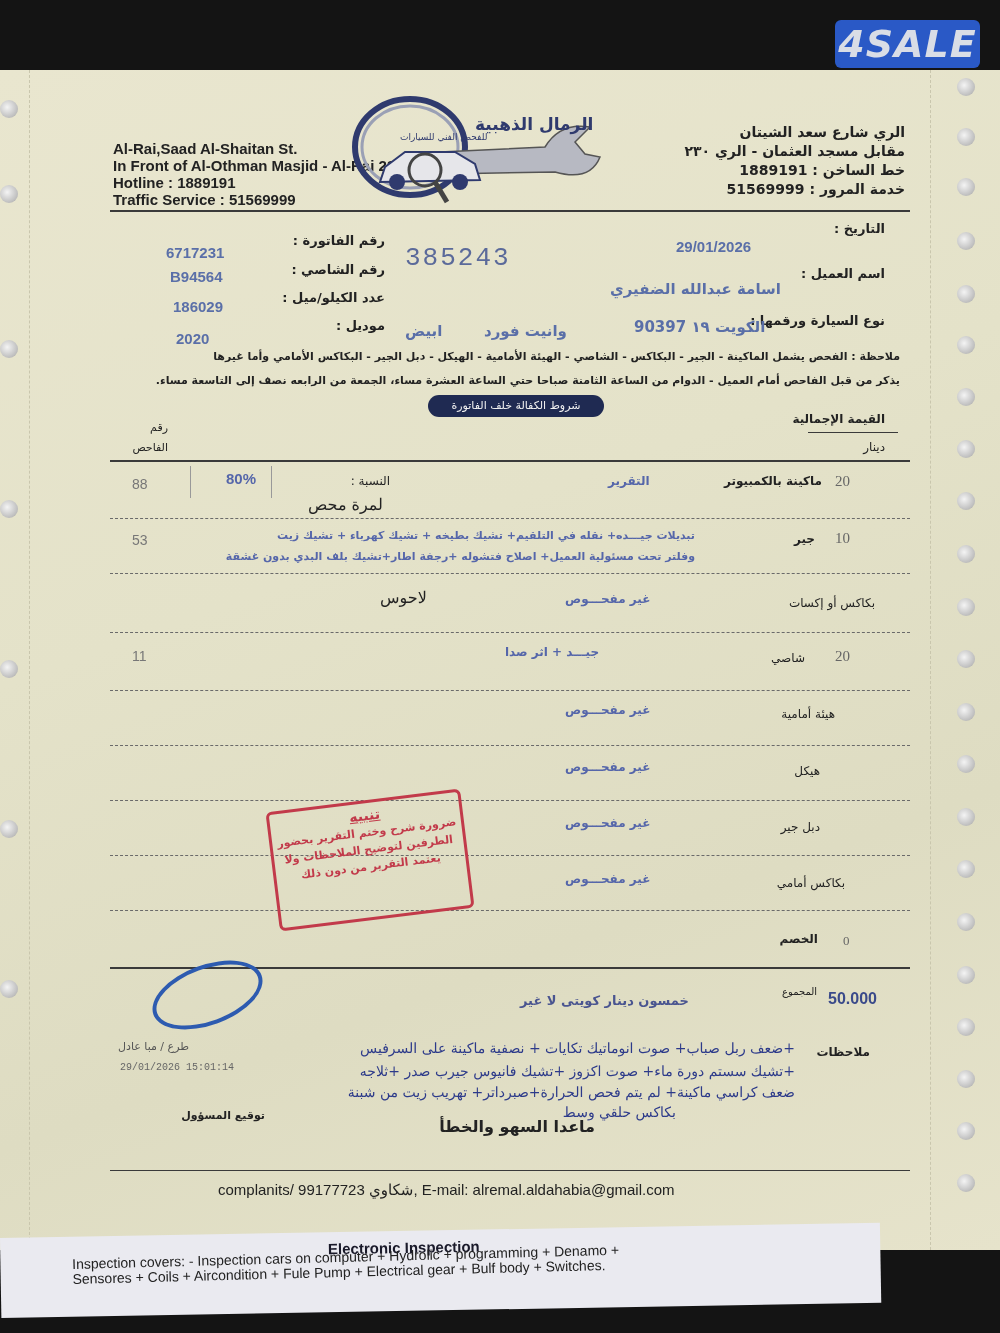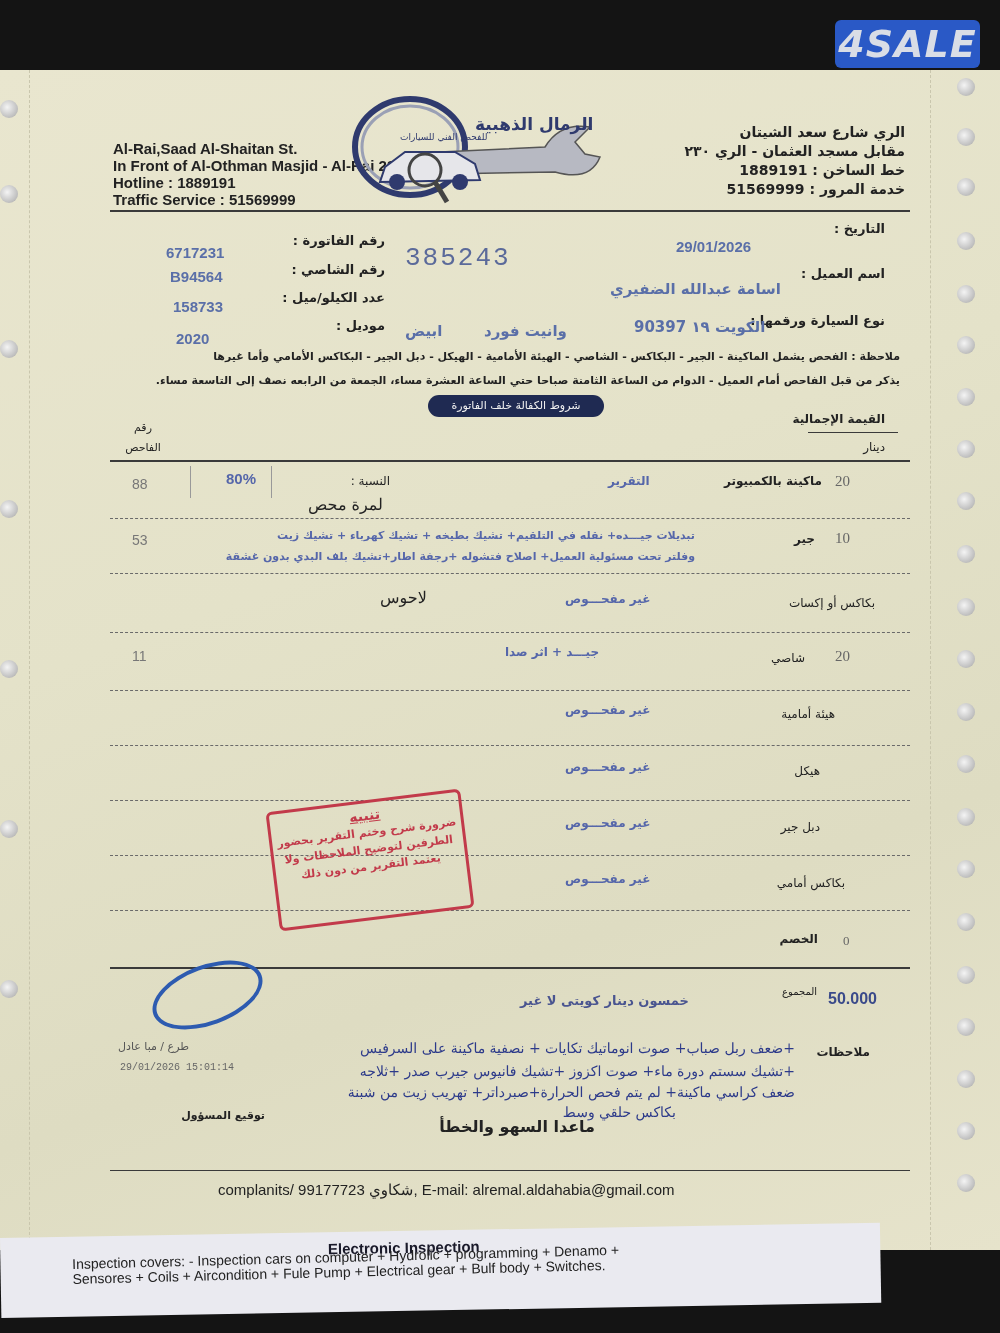--- a/index.html
+++ b/index.html
@@ -143,33 +143,33 @@
 <div class="lbl" style="right:115px;top:313px">نوع السيارة ورقمها :</div>
 <div class="val-ar" style="left:634px;top:318px">الكويت ١٩ 90397</div>
 <div class="val-ar" style="left:484px;top:322px">وانيت فورد</div>
 <div class="val-ar" style="left:405px;top:322px">ابيض</div>
 
 <div class="lbl" style="right:615px;top:233px">رقم الفاتورة :</div>
 <div class="val" style="left:166px;top:244px">6717231</div>
 <div class="lbl" style="right:615px;top:262px">رقم الشاصي :</div>
 <div class="val" style="left:170px;top:268px">B94564</div>
 <div class="lbl" style="right:615px;top:290px">عدد الكيلو/ميل :</div>
-<div class="val" style="left:173px;top:298px">158733</div>
+<div class="val" style="left:173px;top:298px">186029</div>
 <div class="lbl" style="right:615px;top:318px">موديل :</div>
 <div class="val" style="left:176px;top:330px">2020</div>
 <div class="big-num">385243</div>
 
 <div class="note" style="top:350px">ملاحظة : الفحص يشمل الماكينة - الجير - البكاكس - الشاصي - الهيئة الأمامية - الهيكل - دبل الجير - البكاكس الأمامي وأما غيرها</div>
 <div class="note" style="top:374px">يذكر من قبل الفاحص أمام العميل - الدوام من الساعة الثامنة صباحا حتي الساعة العشرة مساء، الجمعة من الرابعه نصف إلى التاسعة مساء.</div>
 <div class="pill">شروط الكفالة خلف الفاتورة</div>
 
 <div class="lbl" style="right:115px;top:412px;font-weight:bold;font-size:12px">القيمة الإجمالية</div>
 <div class="hr" style="left:808px;top:432px;width:90px;height:1px;"></div>
 <div class="lbl" style="right:115px;top:440px;font-weight:normal;font-size:12px">دينار</div>
-<div class="lbl" style="left:118px;top:418px;width:50px;white-space:normal;text-align:center;font-weight:normal;font-size:11px;line-height:20px">رقم الفاحص</div>
+<div class="lbl" style="left:118px;top:418px;width:50px;white-space:normal;font-weight:normal;font-size:11px;line-height:20px">رقم الفاحص</div>
 <div class="hr" style="left:110px;top:460px;width:800px;"></div>
 
 <div class="row-amount" style="top:473px">20</div>
 <div class="row-label b" style="right:178px;top:474px">ماكينة بالكمبيوتر</div>
 <div class="row-status" style="left:608px;top:474px">التقرير</div>
 <div class="lbl" style="right:610px;top:474px;font-weight:normal;font-size:12px">النسبة :</div>
 <div class="pct-box"></div>
 <div class="pct-val">80%</div>
 <div class="row-examiner" style="top:476px">88</div>
 <div class="hand" style="left:308px;top:495px;font-size:16px;color:#222">لمرة محص</div>

